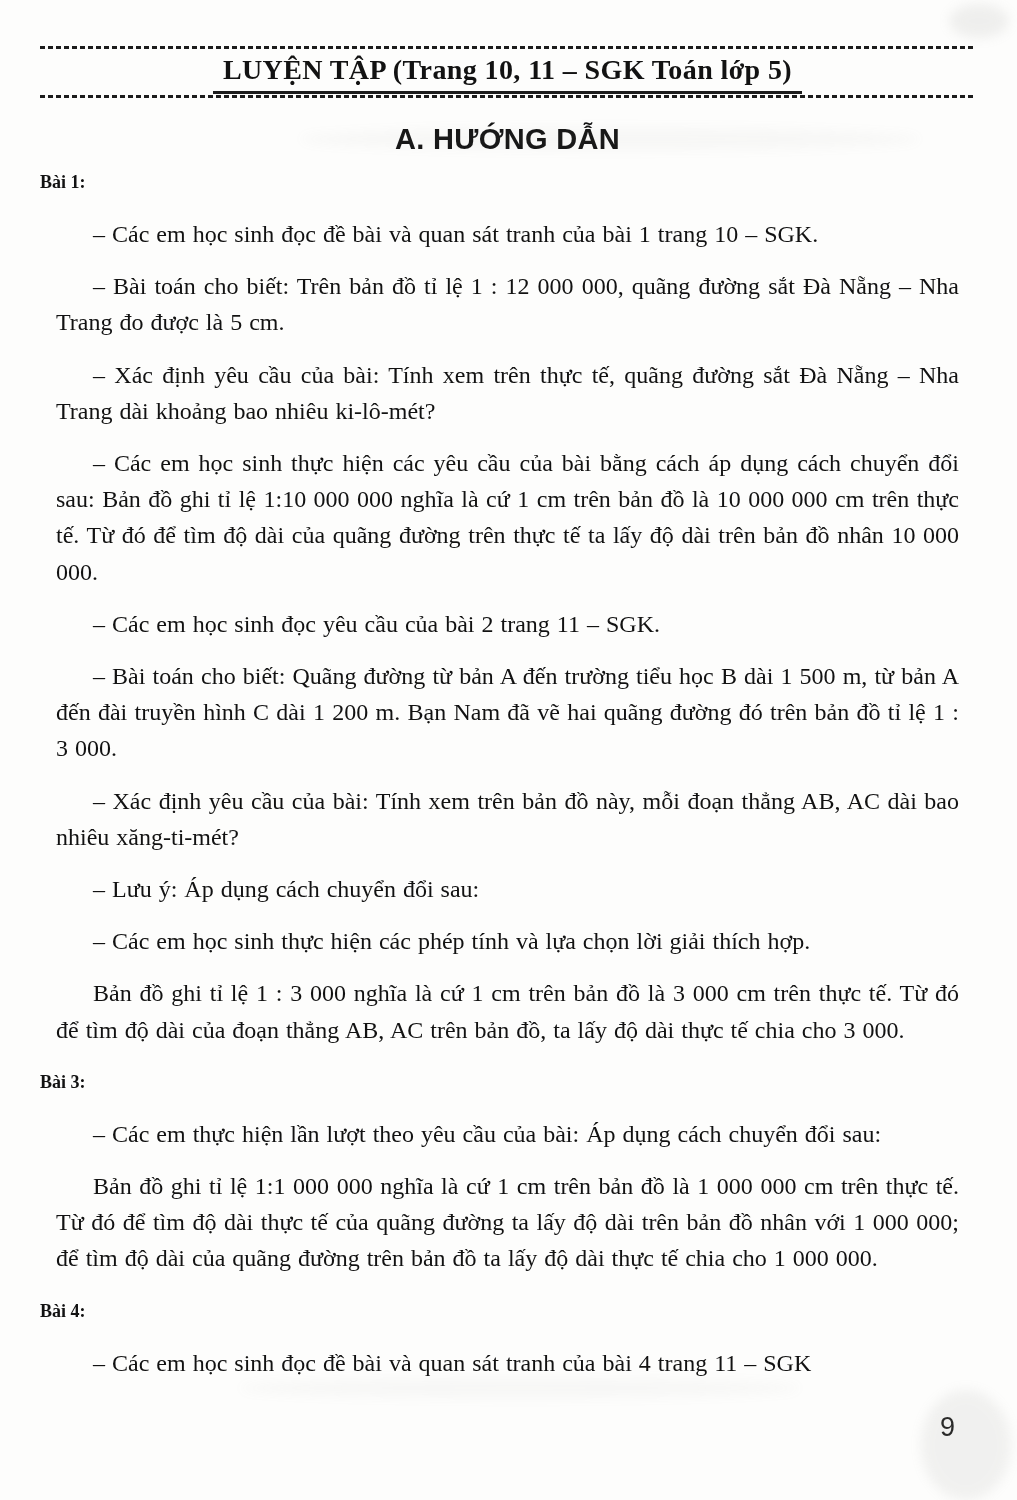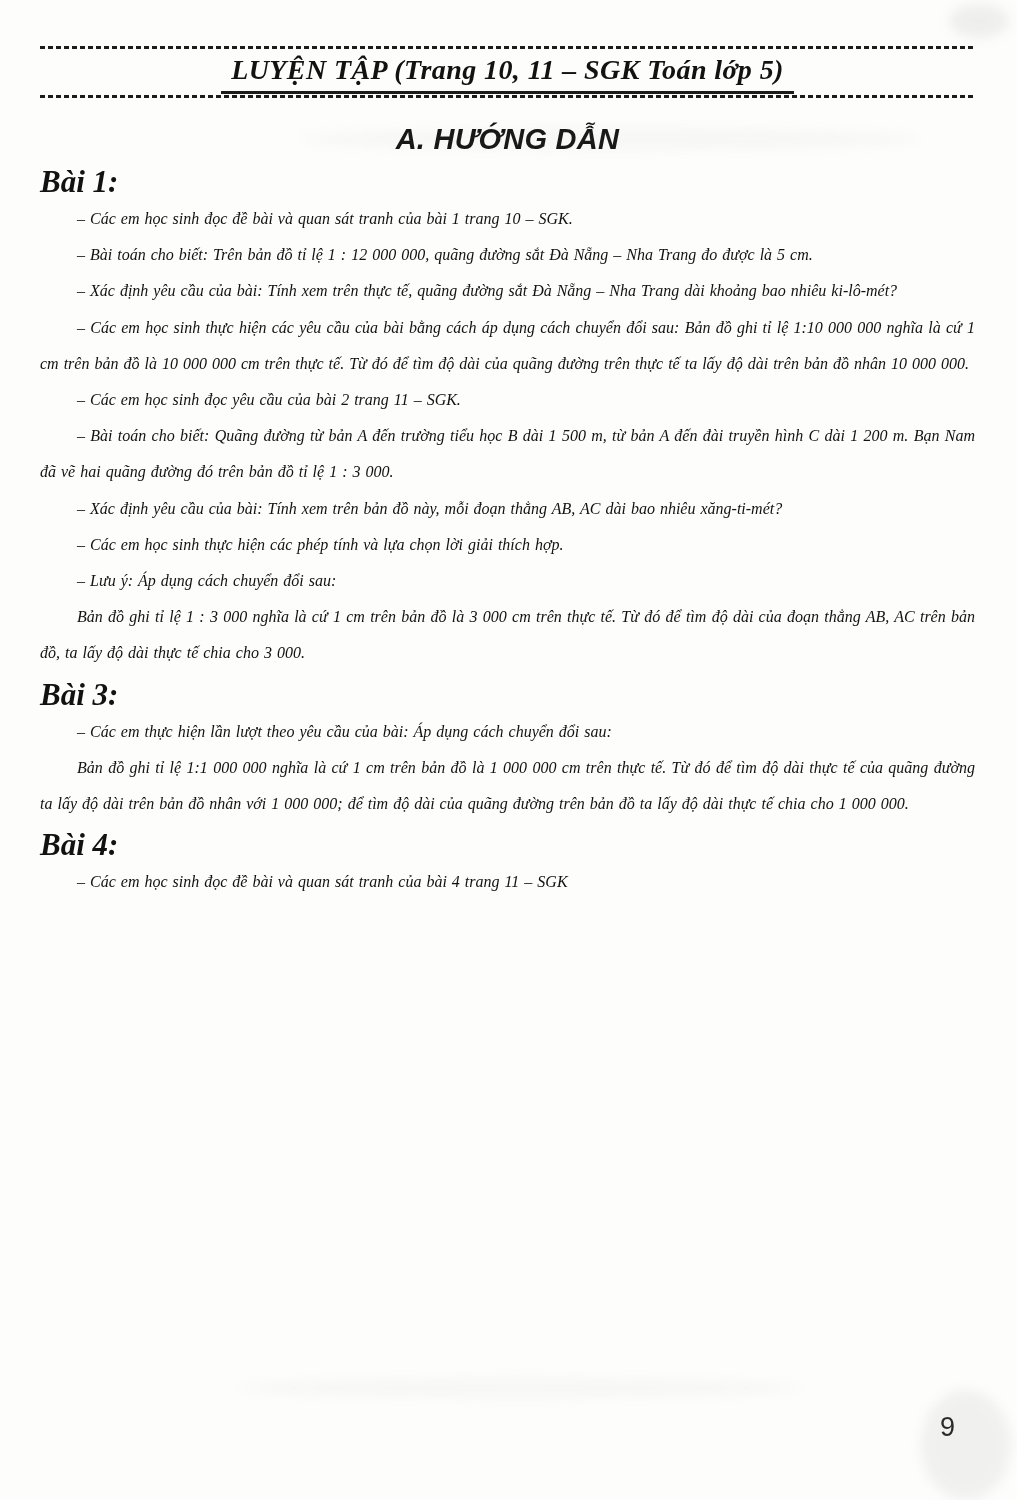--- a/index.html
+++ b/index.html
@@ -11,21 +11,20 @@
     height: 1500px;
     background: #fdfdfc;
     color: #121212;
     font-family: "Liberation Serif", serif;
     position: relative;
     overflow: hidden;
   }
   .page {
     position: relative;
     padding: 46px 42px 0 40px;
-    font-style: italic;
   }
   
   .dashed-rule {
     height: 3px;
     background: repeating-linear-gradient(90deg, #1c1c1c 0 5px, transparent 5px 8px);
   }
   .title-row {
     text-align: center;
     margin: 4px 0 0 0;
   }
@@ -45,27 +44,27 @@
     font-family: "Liberation Sans", sans-serif;
     font-weight: bold;
     font-size: 29px;
     line-height: 34px;
     letter-spacing: 0.3px;
     margin: 24px 0 8px 0;
     text-align: center;
   }
   .bai-label {
     font-weight: bold;
-    font-size: 31px;
+    font-size: 18px;
     line-height: 36px;
     margin: 5px 0 1px 0;
   }
   p.para {
-    margin: 0;
-    font-size: 16px;
+    margin: 16px;
+    font-size: 24px;
     line-height: 36.2px;
     text-align: justify;
     text-indent: 37px;
     word-spacing: 1px;
   }
   .page-number {
     position: absolute;
     top: 1412px;
     right: 62px;
     font-family: "Liberation Sans", sans-serif;
@@ -103,22 +102,22 @@
 
   <div class="bai-label">Bài 1:</div>
   <p class="para">– Các em học sinh đọc đề bài và quan sát tranh của bài 1 trang 10 – SGK.</p>
   <p class="para">– Bài toán cho biết: Trên bản đồ tỉ lệ 1 : 12 000 000, quãng đường sắt Đà Nẵng – Nha Trang đo được là 5 cm.</p>
   <p class="para">– Xác định yêu cầu của bài: Tính xem trên thực tế, quãng đường sắt Đà Nẵng – Nha Trang dài khoảng bao nhiêu ki-lô-mét?</p>
   <p class="para">– Các em học sinh thực hiện các yêu cầu của bài bằng cách áp dụng cách chuyển đổi sau: Bản đồ ghi tỉ lệ 1:10 000 000 nghĩa là cứ 1 cm trên bản đồ là 10 000 000 cm trên thực tế. Từ đó để tìm độ dài của quãng đường trên thực tế ta lấy độ dài trên bản đồ nhân 10 000 000.</p>
 
   <p class="para">– Các em học sinh đọc yêu cầu của bài 2 trang 11 – SGK.</p>
   <p class="para">– Bài toán cho biết: Quãng đường từ bản A đến trường tiểu học B dài 1 500 m, từ bản A đến đài truyền hình C dài 1 200 m. Bạn Nam đã vẽ hai quãng đường đó trên bản đồ tỉ lệ 1 : 3 000.</p>
   <p class="para">– Xác định yêu cầu của bài: Tính xem trên bản đồ này, mỗi đoạn thẳng AB, AC dài bao nhiêu xăng-ti-mét?</p>
+  <p class="para">– Lưu ý: Áp dụng cách chuyển đổi sau:</p>
   <p class="para">– Các em học sinh thực hiện các phép tính và lựa chọn lời giải thích hợp.</p>
-  <p class="para">– Lưu ý: Áp dụng cách chuyển đổi sau:</p>
   <p class="para">Bản đồ ghi tỉ lệ 1 : 3 000 nghĩa là cứ 1 cm trên bản đồ là 3 000 cm trên thực tế. Từ đó để tìm độ dài của đoạn thẳng AB, AC trên bản đồ, ta lấy độ dài thực tế chia cho 3 000.</p>
 
   <div class="bai-label">Bài 3:</div>
   <p class="para">– Các em thực hiện lần lượt theo yêu cầu của bài: Áp dụng cách chuyển đổi sau:</p>
   <p class="para">Bản đồ ghi tỉ lệ 1:1 000 000 nghĩa là cứ 1 cm trên bản đồ là 1 000 000 cm trên thực tế. Từ đó để tìm độ dài thực tế của quãng đường ta lấy độ dài trên bản đồ nhân với 1 000 000; để tìm độ dài của quãng đường trên bản đồ ta lấy độ dài thực tế chia cho 1 000 000.</p>
 
   <div class="bai-label">Bài 4:</div>
   <p class="para">– Các em học sinh đọc đề bài và quan sát tranh của bài 4 trang 11 – SGK</p>
 
 </div>

